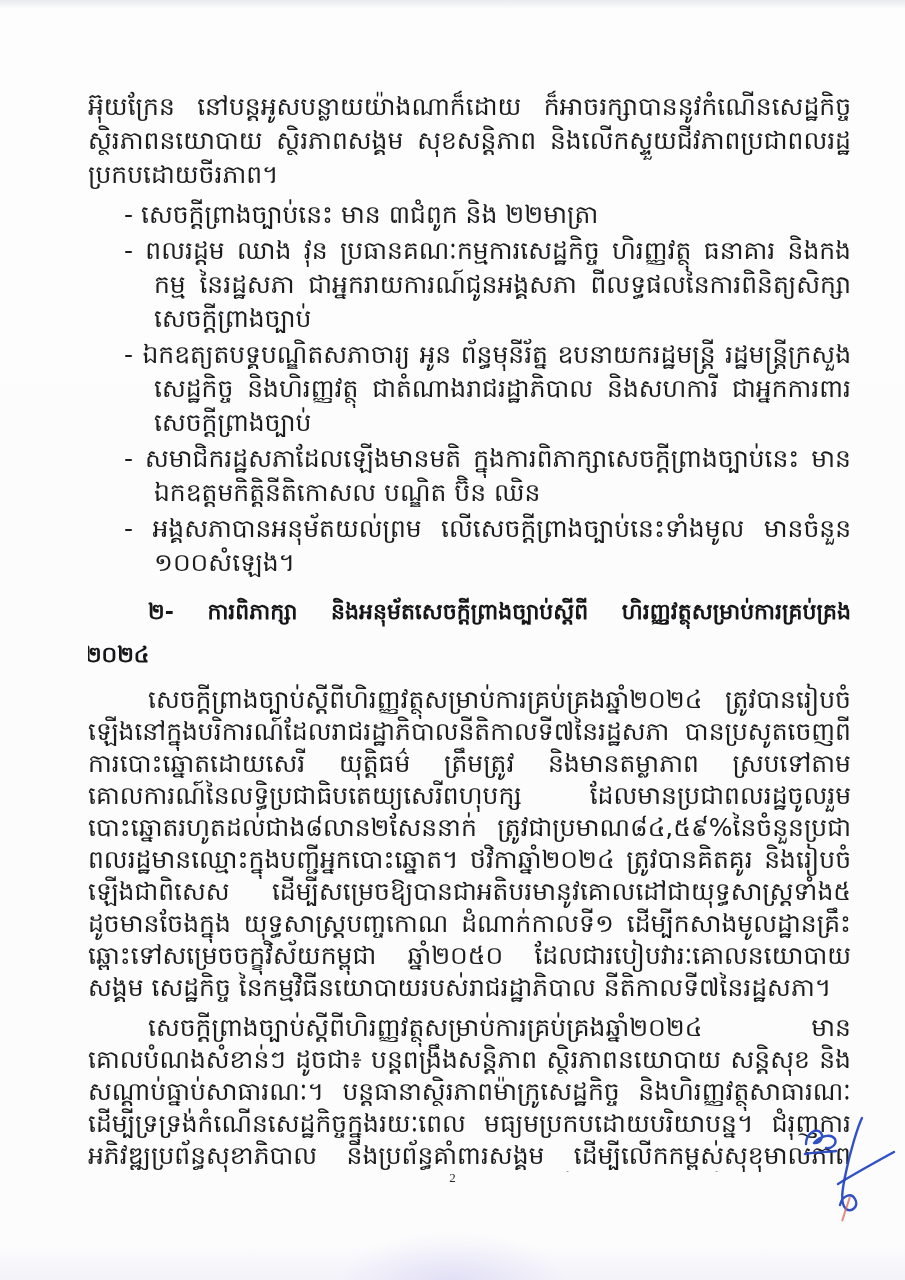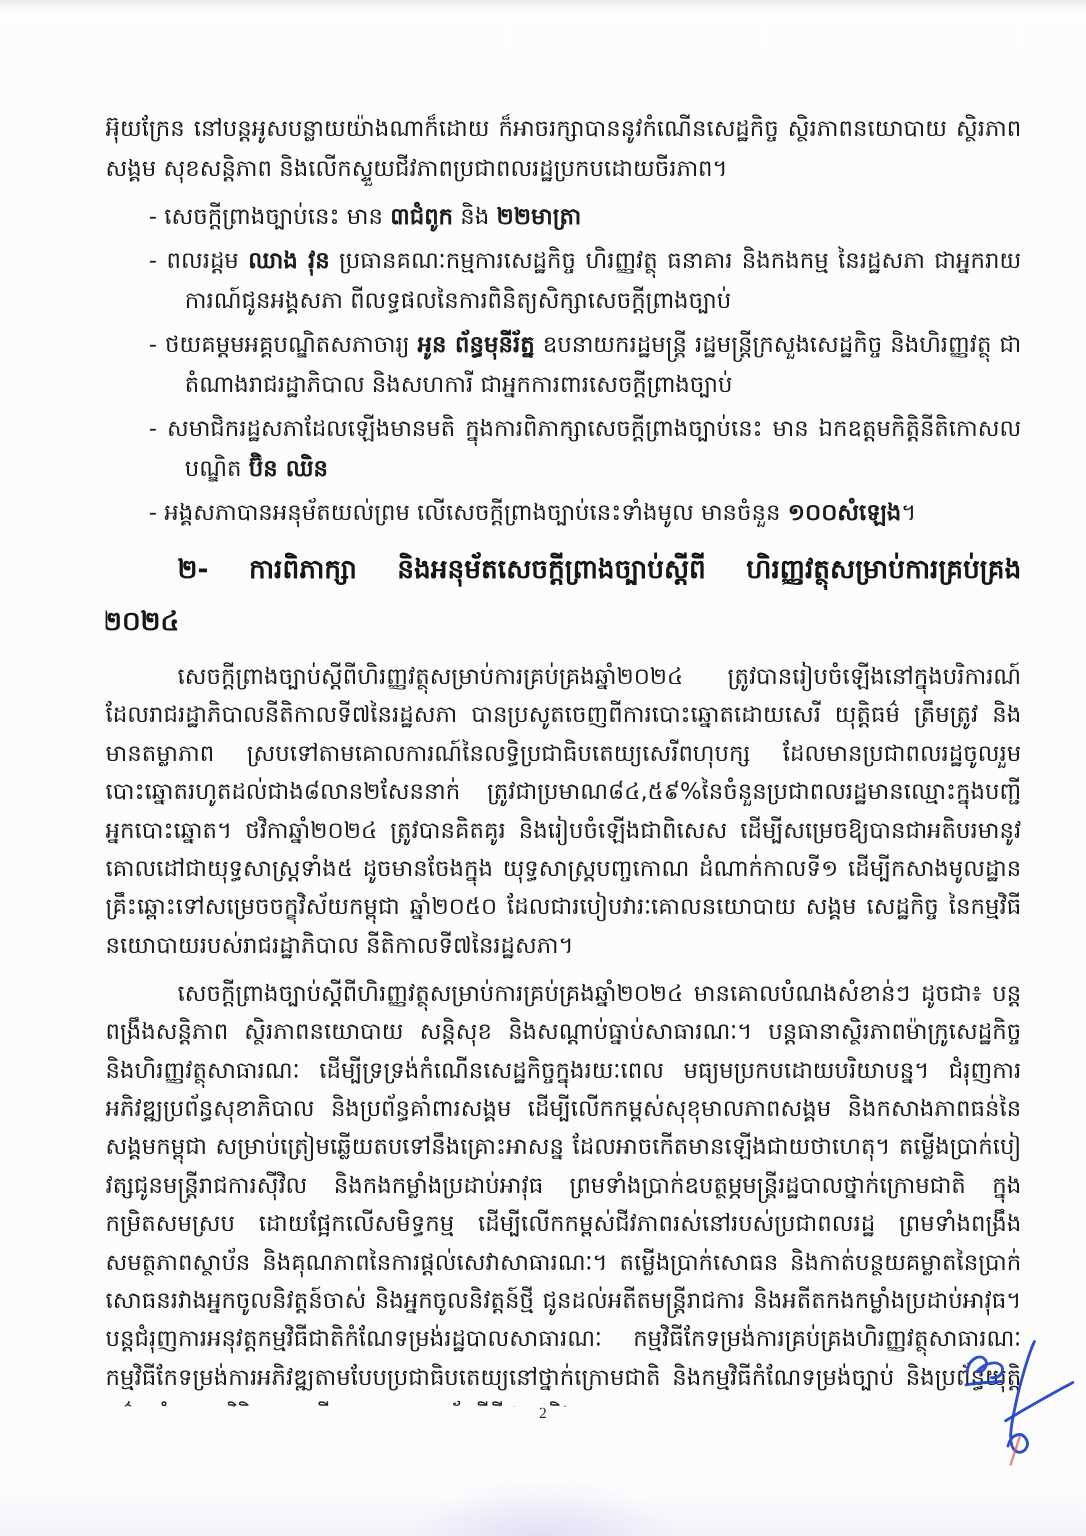--- a/index.html
+++ b/index.html
@@ -12,24 +12,24 @@
     color:#1d1d1f;
     font-family:"DejaVu Sans", sans-serif;
     background:
       radial-gradient(160px 70px at 50% 100%, rgba(193,188,236,0.35), rgba(193,188,236,0) 70%),
       linear-gradient(180deg,#e9eaef 0px,#fdfdfe 9px,#fcfcfd 1245px,#f3f2fa 1280px);
   }
   .content{
     position:absolute;left:88px;top:90px;width:763px;height:1082px;
     overflow:hidden;
   }
-  .body{font-size:19px;line-height:34px;text-align:justify;}
+  .body{font-size:25px;line-height:34px;text-align:justify;}
   .intro{margin:0 0 6px 0;}
   .bullet{margin:0 0 2px 36px;padding-left:30px;text-indent:-30px;}
-  .bold{font-weight:bold;}
+  .bold{font-weight:normal;}
   .heading{
     margin:10px 0 0 -24px;width:787px;
     font-size:22px;line-height:43px;font-weight:bold;
     text-indent:84px;text-align:justify;color:#161618;
   }
   .para{margin:8px 0 0 0;text-indent:60px;line-height:32px;}
   .page-number{
     position:absolute;left:0;right:0;top:1170px;
     text-align:center;font-size:13px;color:#2a2a2a;
     font-family:"Liberation Serif", serif;
@@ -48,21 +48,21 @@
 
   <div class="content">
 
     <p class="body intro">អ៊ុយក្រែន នៅបន្តអូសបន្លាយយ៉ាងណាក៏ដោយ ក៏អាចរក្សាបាននូវកំណើនសេដ្ឋកិច្ច ស្ថិរភាពនយោបាយ ស្ថិរភាពសង្គម សុខសន្តិភាព និងលើកស្ទួយជីវភាពប្រជាពលរដ្ឋប្រកបដោយចីរភាព។</p>
 
     <div>
       <p class="body bullet"><span>- សេចក្តីព្រាងច្បាប់នេះ មាន </span><span class="bold">៣ជំពូក</span><span> និង </span><span class="bold">២២មាត្រា</span></p>
 
       <p class="body bullet"><span>- ពលរដ្តម </span><span class="bold">ឈាង វុន</span><span> ប្រធានគណៈកម្មការសេដ្ឋកិច្ច ហិរញ្ញវត្ថុ ធនាគារ និងកងកម្ម នៃរដ្ឋសភា ជាអ្នករាយការណ៍ជូនអង្គសភា ពីលទ្ធផលនៃការពិនិត្យសិក្សាសេចក្តីព្រាងច្បាប់</span></p>
 
-      <p class="body bullet"><span>- ថយគម្តមអគ្គបណ្ឌិតសភាចារ្យ </span><span class="bold">អូន ព័ន្ធមុនីរ័ត្ន</span><span> ឧបនាយករដ្ឋមន្ត្រី រដ្ឋមន្ត្រីក្រសួងសេដ្ឋកិច្ច និងហិរញ្ញវត្ថុ ជាតំណាងរាជរដ្ឋាភិបាល និងសហការី ជាអ្នកការពារសេចក្តីព្រាងច្បាប់</span></p>
+      <p class="body bullet"><span>- ឯកឧត្យតបទ្គបណ្ឌិតសភាចារ្យ </span><span class="bold">អូន ព័ន្ធមុនីរ័ត្ន</span><span> ឧបនាយករដ្ឋមន្ត្រី រដ្ឋមន្ត្រីក្រសួងសេដ្ឋកិច្ច និងហិរញ្ញវត្ថុ ជាតំណាងរាជរដ្ឋាភិបាល និងសហការី ជាអ្នកការពារសេចក្តីព្រាងច្បាប់</span></p>
 
       <p class="body bullet"><span>- សមាជិករដ្ឋសភាដែលឡើងមានមតិ ក្នុងការពិភាក្សាសេចក្តីព្រាងច្បាប់នេះ មាន ឯកឧត្តមកិត្តិនីតិកោសល បណ្ឌិត </span><span class="bold">ប៊ិន ឈិន</span></p>
 
       <p class="body bullet"><span>- អង្គសភាបានអនុម័តយល់ព្រម លើសេចក្តីព្រាងច្បាប់នេះទាំងមូល មានចំនួន </span><span class="bold">១០០សំឡេង</span><span>។</span></p>
     </div>
 
     <h2 class="heading">២- ការពិភាក្សា និងអនុម័តសេចក្តីព្រាងច្បាប់ស្តីពី ហិរញ្ញវត្ថុសម្រាប់ការគ្រប់គ្រង ឆ្នាំ២០២៤</h2>
 
     <p class="body para">សេចក្តីព្រាងច្បាប់ស្តីពីហិរញ្ញវត្ថុសម្រាប់ការគ្រប់គ្រងឆ្នាំ២០២៤ ត្រូវបានរៀបចំឡើងនៅក្នុងបរិការណ៍ដែលរាជរដ្ឋាភិបាលនីតិកាលទី៧នៃរដ្ឋសភា បានប្រសូតចេញពីការបោះឆ្នោតដោយសេរី យុត្តិធម៌ ត្រឹមត្រូវ និងមានតម្លាភាព ស្របទៅតាមគោលការណ៍នៃលទ្ធិប្រជាធិបតេយ្យសេរីពហុបក្ស ដែលមានប្រជាពលរដ្ឋចូលរួមបោះឆ្នោតរហូតដល់ជាង៨លាន២សែននាក់ ត្រូវជាប្រមាណ៨៤,៥៩%នៃចំនួនប្រជាពលរដ្ឋមានឈ្មោះក្នុងបញ្ជីអ្នកបោះឆ្នោត។ ថវិកាឆ្នាំ២០២៤ ត្រូវបានគិតគូរ និងរៀបចំឡើងជាពិសេស ដើម្បីសម្រេចឱ្យបានជាអតិបរមានូវគោលដៅជាយុទ្ធសាស្ត្រទាំង៥ ដូចមានចែងក្នុង យុទ្ធសាស្ត្របញ្ចកោណ ដំណាក់កាលទី១ ដើម្បីកសាងមូលដ្ឋានគ្រឹះឆ្ពោះទៅសម្រេចចក្ខុវិស័យកម្ពុជា ឆ្នាំ២០៥០ ដែលជារបៀបវារៈគោលនយោបាយ សង្គម សេដ្ឋកិច្ច នៃកម្មវិធីនយោបាយរបស់រាជរដ្ឋាភិបាល នីតិកាលទី៧នៃរដ្ឋសភា។</p>
 

